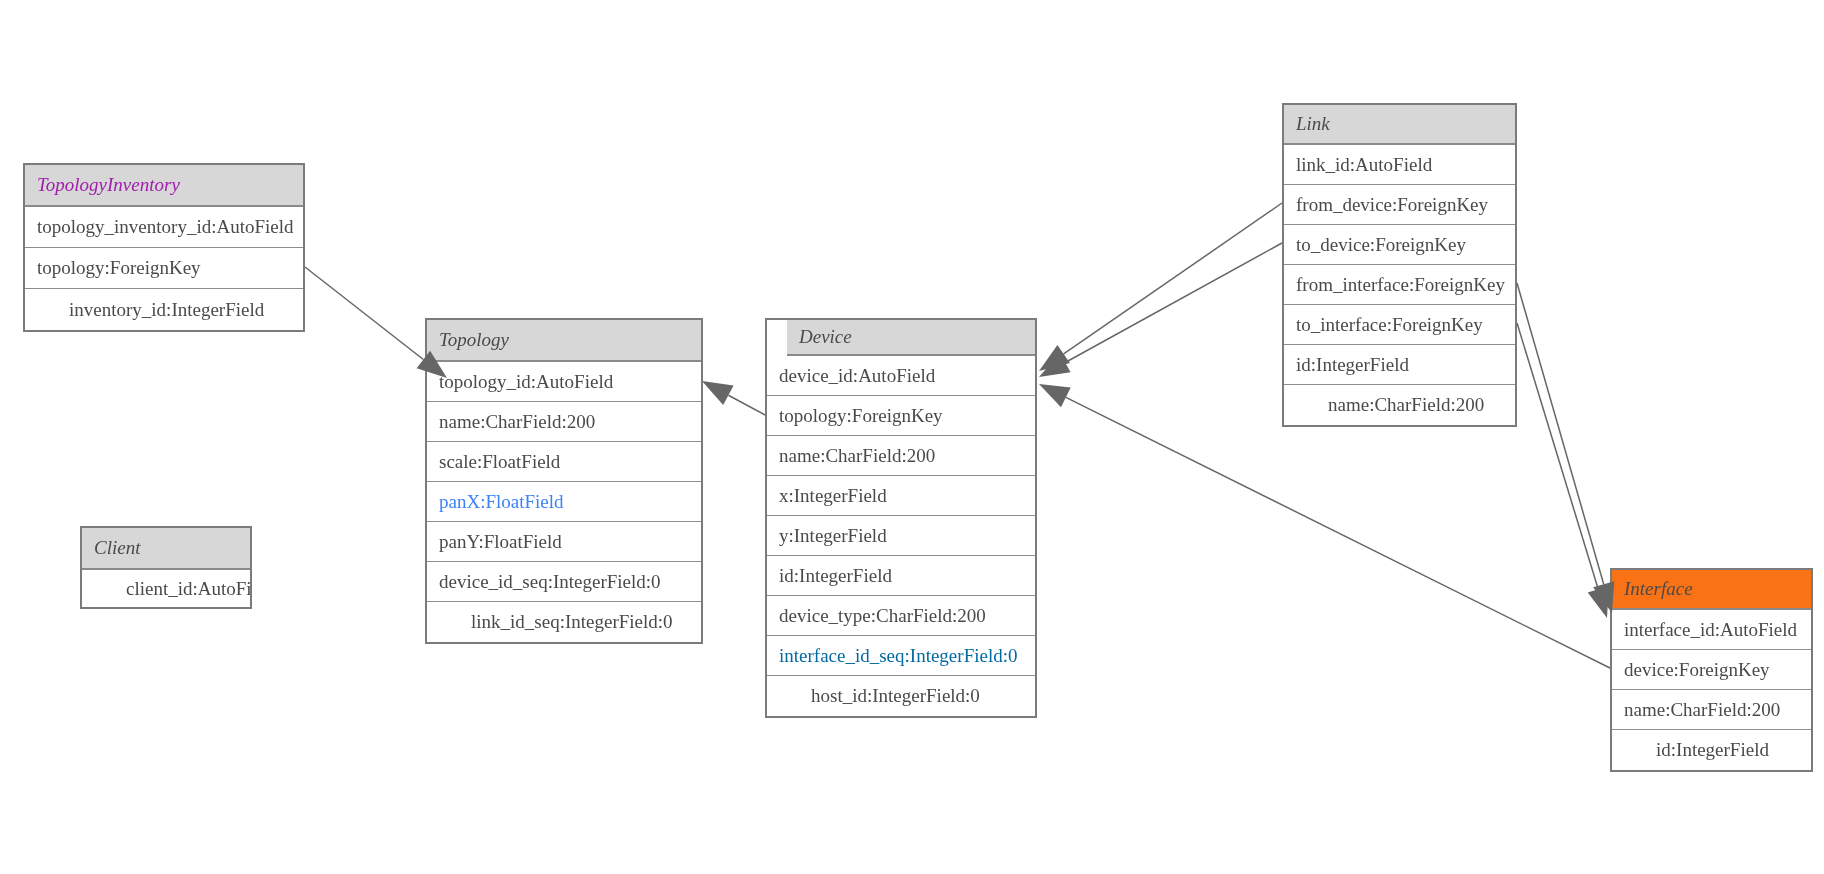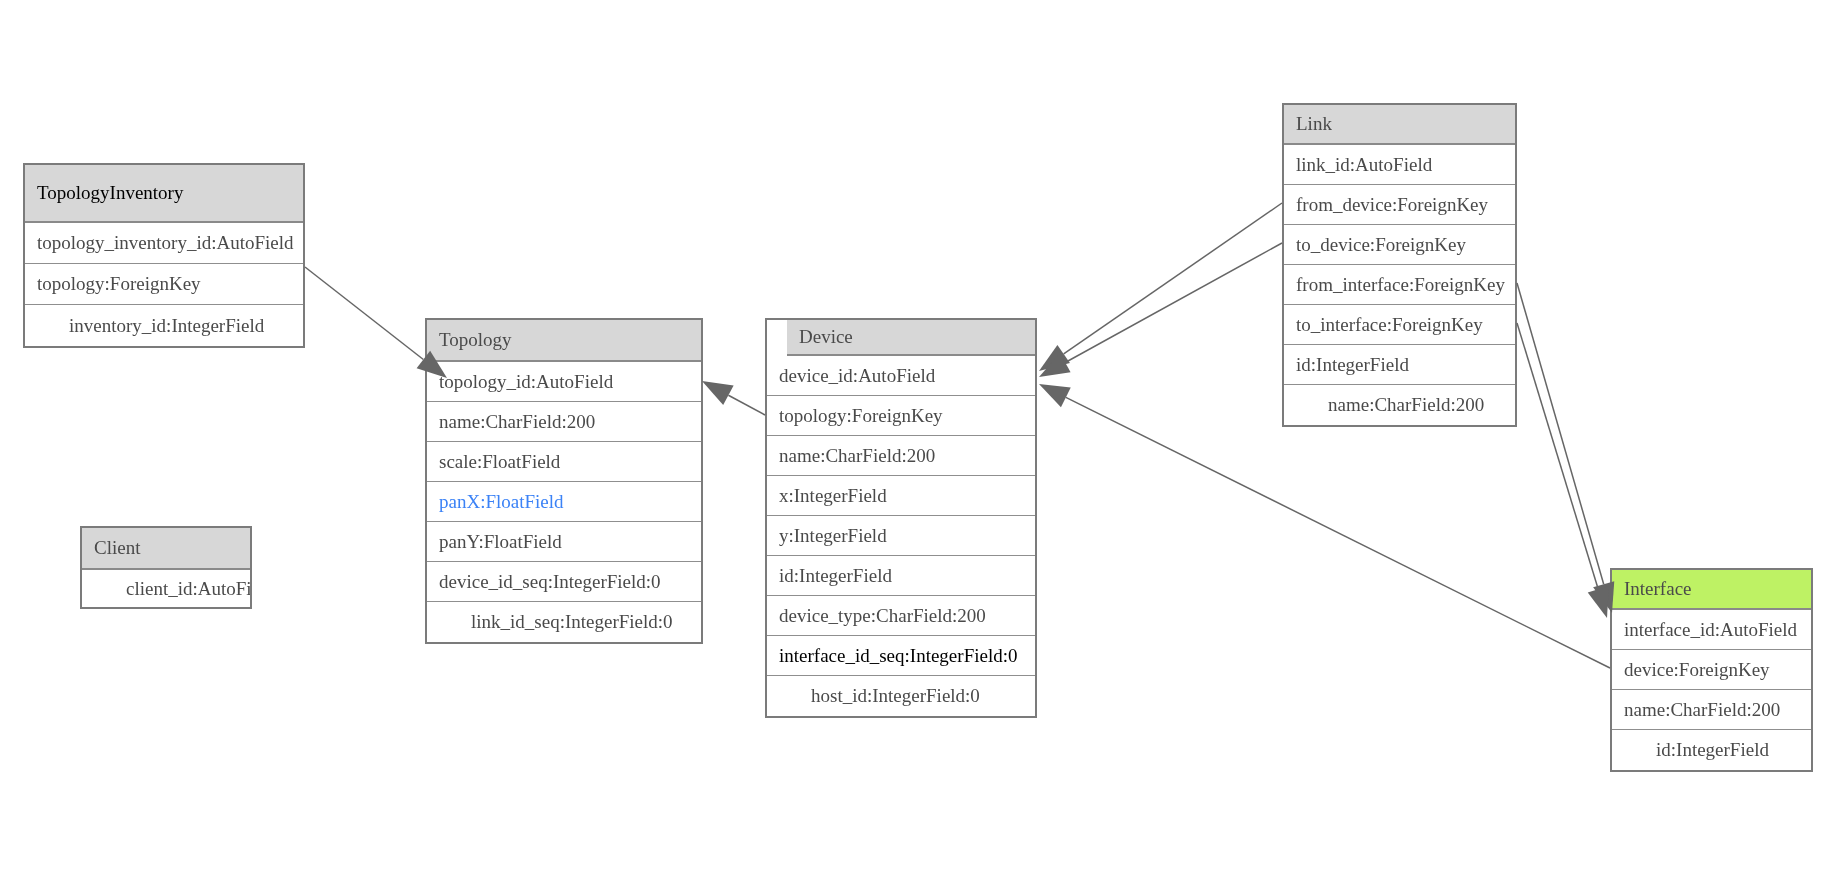--- a/index.html
+++ b/index.html
@@ -26,20 +26,21 @@
     background: #d7d7d7;
     border-bottom: 2px solid #8a8a8a;
     box-sizing: border-box;
     display: flex;
     align-items: center;
     padding-left: 12px;
     font-size: 19px;
     color: #4a4a4a;
     white-space: nowrap;
     overflow: hidden;
+    font-style: italic;
   }
   .entity-row {
     border-bottom: 1.5px solid #8f8f8f;
     box-sizing: border-box;
     display: flex;
     align-items: center;
     padding-left: 12px;
     font-size: 19px;
     color: #4a4a4a;
     white-space: nowrap;
@@ -87,21 +88,21 @@
       <g>
         <line x1="1517" y1="283" x2="1603.700691324821" y2="584.1708224967465" stroke="#666666" stroke-width="1.5"></line>
         <polygon points="1612,613 1593.1299929069614,587.2139023443121 1614.2713897426806,581.1277426491808" fill="#666666"></polygon>
       </g>
       <g>
         <line x1="1517" y1="323" x2="1598.245800707304" y2="589.3056800961626" stroke="#666666" stroke-width="1.5"></line>
         <polygon points="1607,618 1587.724550075897,592.5155531701512 1608.7670513387109,586.0958070221741" fill="#666666"></polygon>
       </g>
     </svg>
 <div class="entity" style="left: 23px; top: 163px; width: 282px; border-color: rgb(123, 123, 123);">
-      <div class="entity-header" style="height: 58px; background: rgb(215, 215, 215); color: #000000;">TopologyInventory</div>
+      <div class="entity-header" style="height: 42px; background: rgb(215, 215, 215); color: #a21caf;">TopologyInventory</div>
       <div class="entity-row" style="height: 41px; color: rgb(74, 74, 74);">topology_inventory_id:AutoField</div>
       <div class="entity-row" style="height: 41px; color: rgb(74, 74, 74);">topology:ForeignKey</div>
       <div class="entity-row" style="height: 41px; color: rgb(74, 74, 74);">inventory_id:IntegerField</div>
     </div>
     <div class="entity" style="left: 425px; top: 318px; width: 278px; border-color: rgb(123, 123, 123);">
       <div class="entity-header" style="height: 42px; background: rgb(215, 215, 215); color: rgb(74, 74, 74);">Topology</div>
       <div class="entity-row" style="height: 40px; color: rgb(74, 74, 74);">topology_id:AutoField</div>
       <div class="entity-row" style="height: 40px; color: rgb(74, 74, 74);">name:CharField:200</div>
       <div class="entity-row" style="height: 40px; color: rgb(74, 74, 74);">scale:FloatField</div>
       <div class="entity-row" style="height: 40px; color: #3b82f6;">panX:FloatField</div>
@@ -115,33 +116,33 @@
     </div>
     <div class="entity" style="left: 765px; top: 318px; width: 272px; border-color: rgb(123, 123, 123);">
       <div class="entity-header" style="height: 36px; background: rgb(215, 215, 215); color: rgb(74, 74, 74); margin-left: 20px;">Device</div>
       <div class="entity-row" style="height: 40px; color: rgb(74, 74, 74);">device_id:AutoField</div>
       <div class="entity-row" style="height: 40px; color: rgb(74, 74, 74);">topology:ForeignKey</div>
       <div class="entity-row" style="height: 40px; color: rgb(74, 74, 74);">name:CharField:200</div>
       <div class="entity-row" style="height: 40px; color: rgb(74, 74, 74);">x:IntegerField</div>
       <div class="entity-row" style="height: 40px; color: rgb(74, 74, 74);">y:IntegerField</div>
       <div class="entity-row" style="height: 40px; color: rgb(74, 74, 74);">id:IntegerField</div>
       <div class="entity-row" style="height: 40px; color: rgb(74, 74, 74);">device_type:CharField:200</div>
-      <div class="entity-row" style="height: 40px; color: #000000;">interface_id_seq:IntegerField:0</div>
+      <div class="entity-row" style="height: 40px; color: #0369a1;">interface_id_seq:IntegerField:0</div>
       <div class="entity-row" style="height: 40px; color: rgb(74, 74, 74);">host_id:IntegerField:0</div>
     </div>
     <div class="entity" style="left: 1282px; top: 103px; width: 235px; border-color: rgb(123, 123, 123);">
       <div class="entity-header" style="height: 40px; background: rgb(215, 215, 215); color: rgb(74, 74, 74);">Link</div>
       <div class="entity-row" style="height: 40px; color: rgb(74, 74, 74);">link_id:AutoField</div>
       <div class="entity-row" style="height: 40px; color: rgb(74, 74, 74);">from_device:ForeignKey</div>
       <div class="entity-row" style="height: 40px; color: rgb(74, 74, 74);">to_device:ForeignKey</div>
       <div class="entity-row" style="height: 40px; color: rgb(74, 74, 74);">from_interface:ForeignKey</div>
       <div class="entity-row" style="height: 40px; color: rgb(74, 74, 74);">to_interface:ForeignKey</div>
       <div class="entity-row" style="height: 40px; color: rgb(74, 74, 74);">id:IntegerField</div>
       <div class="entity-row" style="height: 40px; color: rgb(74, 74, 74);">name:CharField:200</div>
     </div>
     <div class="entity" style="left: 1610px; top: 568px; width: 203px; border-color: rgb(123, 123, 123);">
-      <div class="entity-header" style="height: 40px; background: #bef264; color: rgb(74, 74, 74);">Interface</div>
+      <div class="entity-header" style="height: 40px; background: #f97316; color: rgb(74, 74, 74);">Interface</div>
       <div class="entity-row" style="height: 40px; color: rgb(74, 74, 74);">interface_id:AutoField</div>
       <div class="entity-row" style="height: 40px; color: rgb(74, 74, 74);">device:ForeignKey</div>
       <div class="entity-row" style="height: 40px; color: rgb(74, 74, 74);">name:CharField:200</div>
       <div class="entity-row" style="height: 40px; color: rgb(74, 74, 74);">id:IntegerField</div>
     </div>
   </div>
 
 </body></html>

